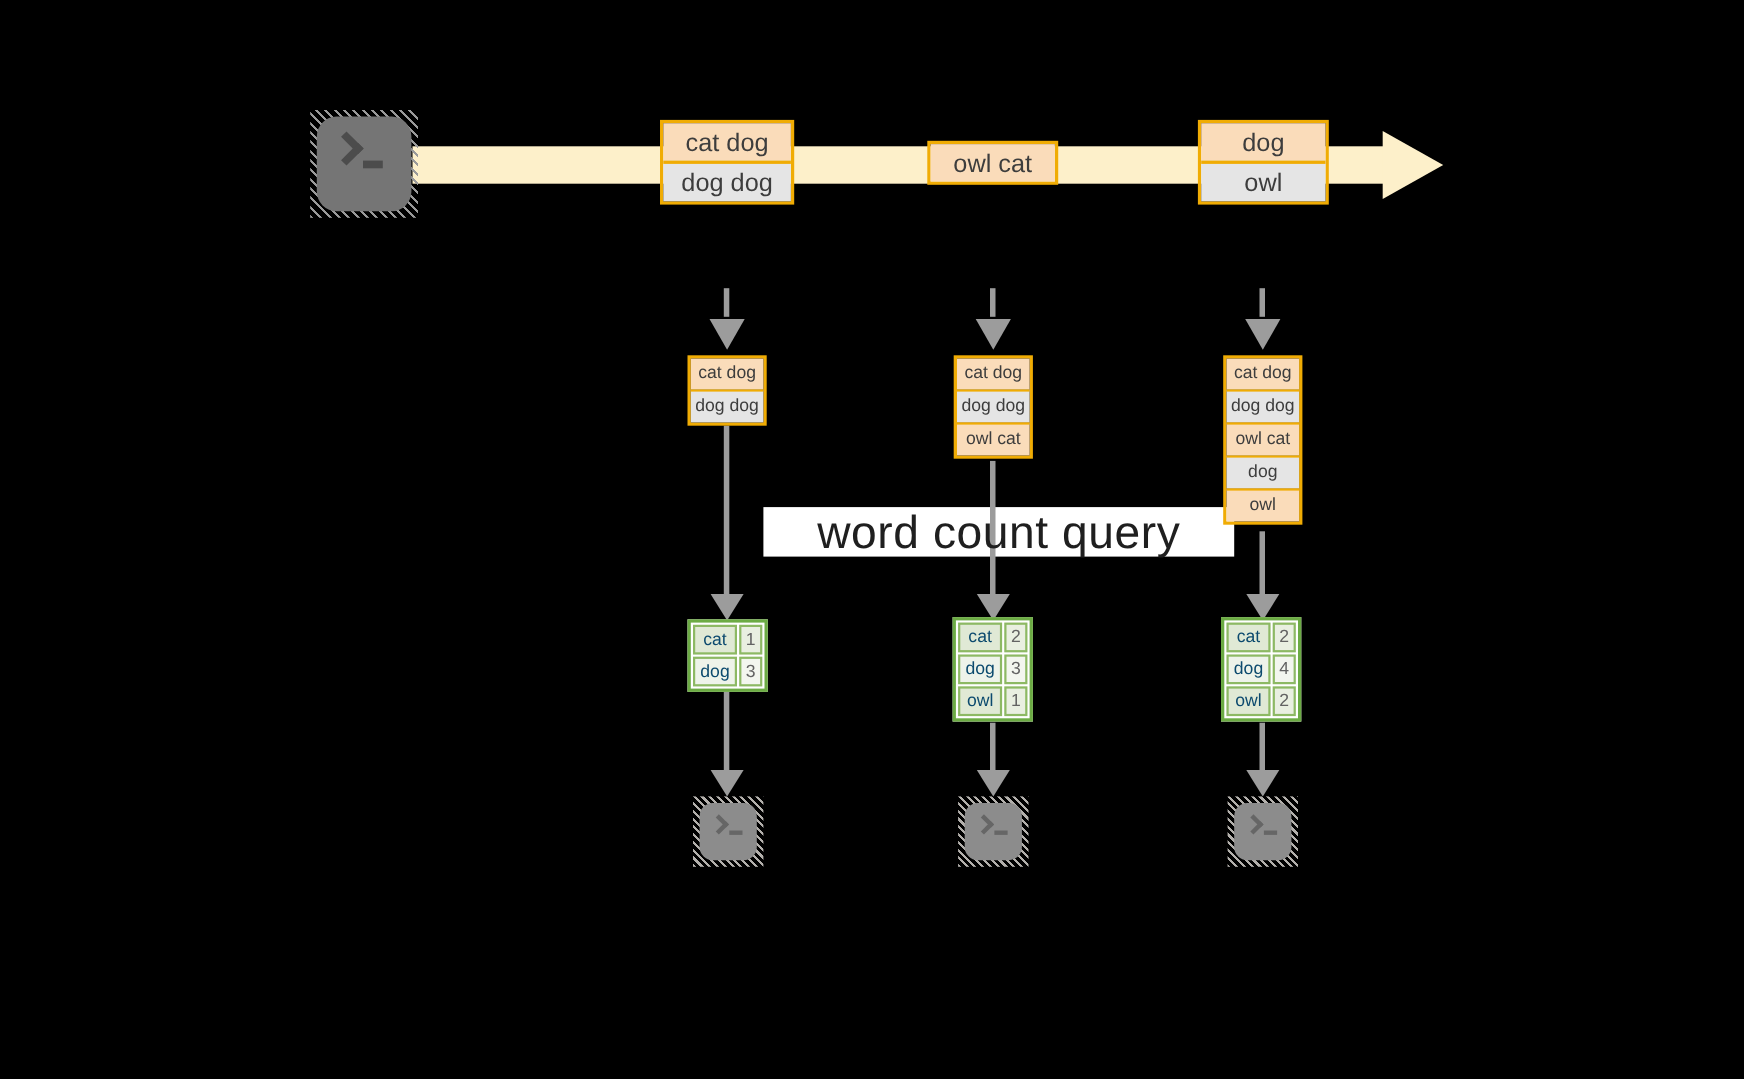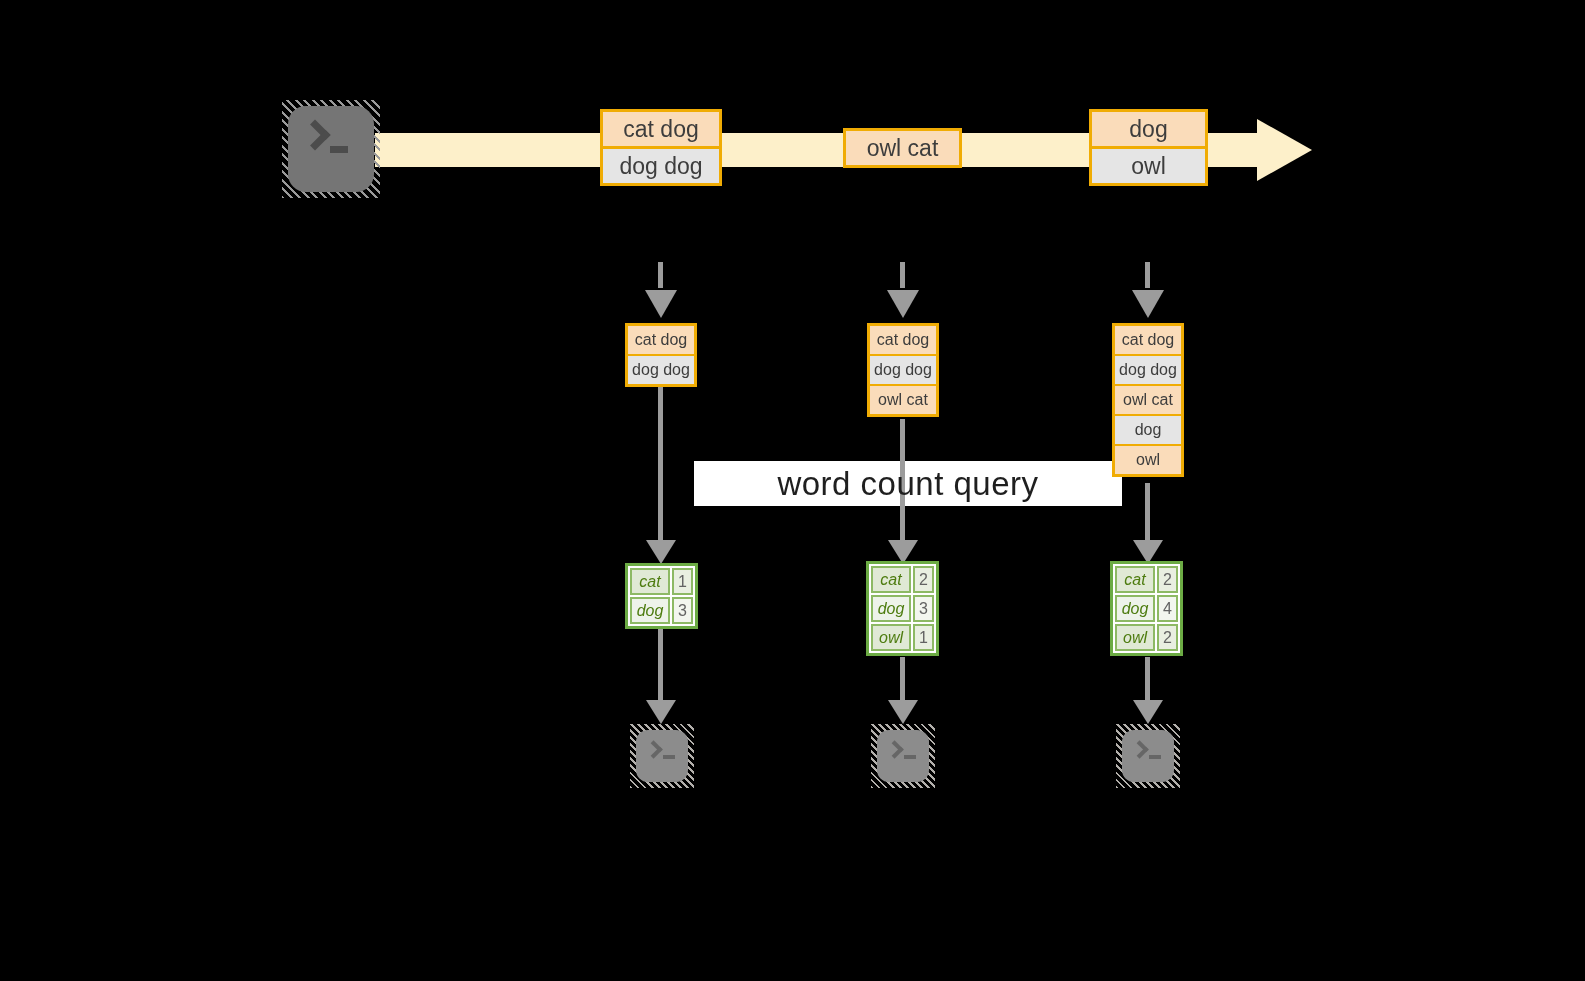--- a/index.html
+++ b/index.html
@@ -36,27 +36,27 @@
   
   .stem{position:absolute;width:5px;background:#9c9c9c;z-index:3;}
   .head{position:absolute;width:0;height:0;z-index:3;
         border-left:15px solid transparent;border-right:15px solid transparent;border-top:24px solid #9c9c9c;}
   .head.dashhead{border-left-width:16px;border-right-width:16px;border-top-width:28px;}
 
   
   .qband{position:absolute;left:694px;top:461px;width:428px;height:45px;background:#ffffff;z-index:2;}
   .qtext{position:absolute;left:694px;top:461px;width:428px;height:45px;z-index:6;
          display:flex;align-items:center;justify-content:center;
-         font-size:33px;color:#1f1f1f;letter-spacing:0.5px;}
+         font-size:42px;color:#1f1f1f;letter-spacing:0.5px;}
 
   
   table.gtable{position:absolute;border-collapse:separate;border-spacing:2px;background:#fff;
                border:3px solid #6cab44;z-index:4;}
   table.gtable td{border:2px solid #8db964;text-align:center;font-size:16px;height:23px;padding:0;}
-  td.w{width:36px;color:#4d7c0f;font-style:italic;}
+  td.w{width:36px;color:#0c4a6e;}
   td.n{width:17px;color:#636363;}
   .r1w{background:#e0e9d5;} .r1n{background:#e9efe1;}
   .r2w{background:#eef3ea;} .r2n{background:#f3f6ef;}
 </style>
 </head>
 <body>
 
 <div class="canvas">
 
   <div class="term" style="left:282px;top:100px;width:98px;height:98px;">

